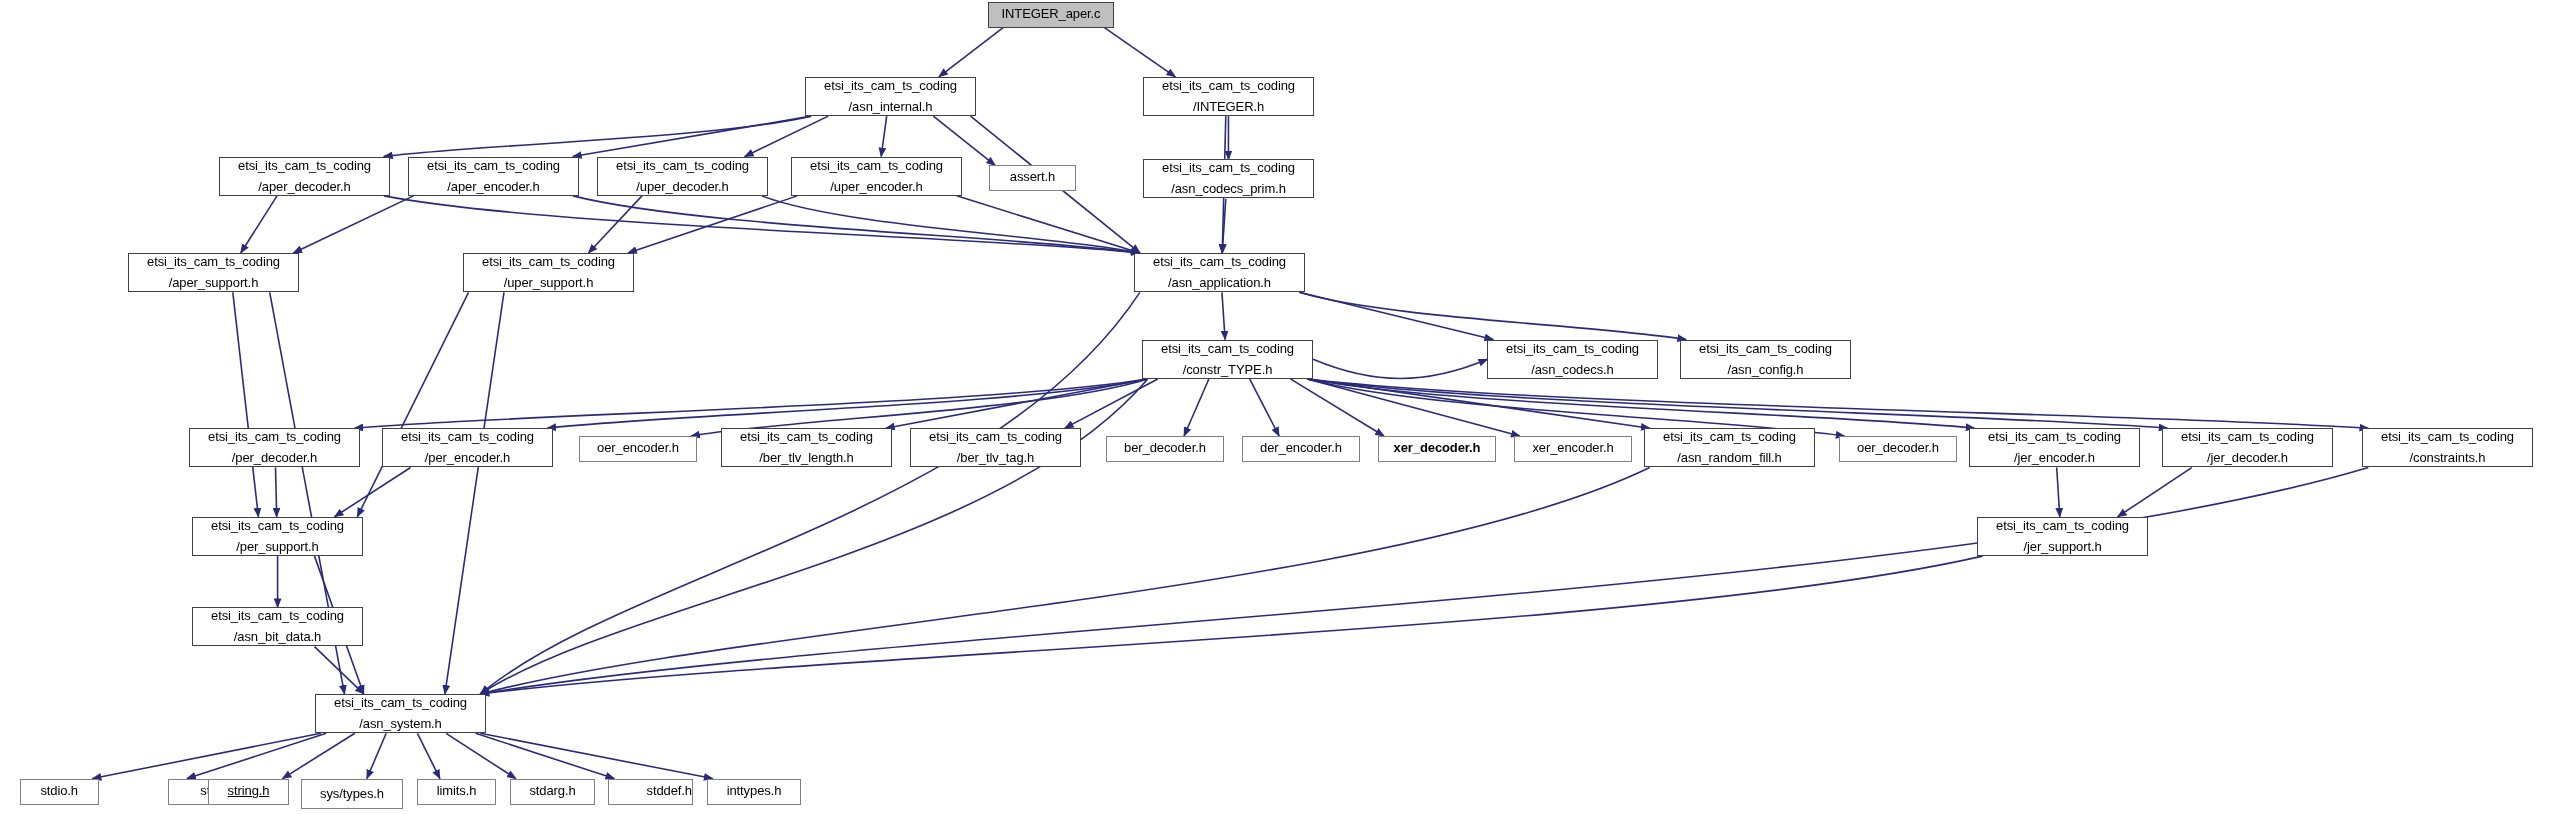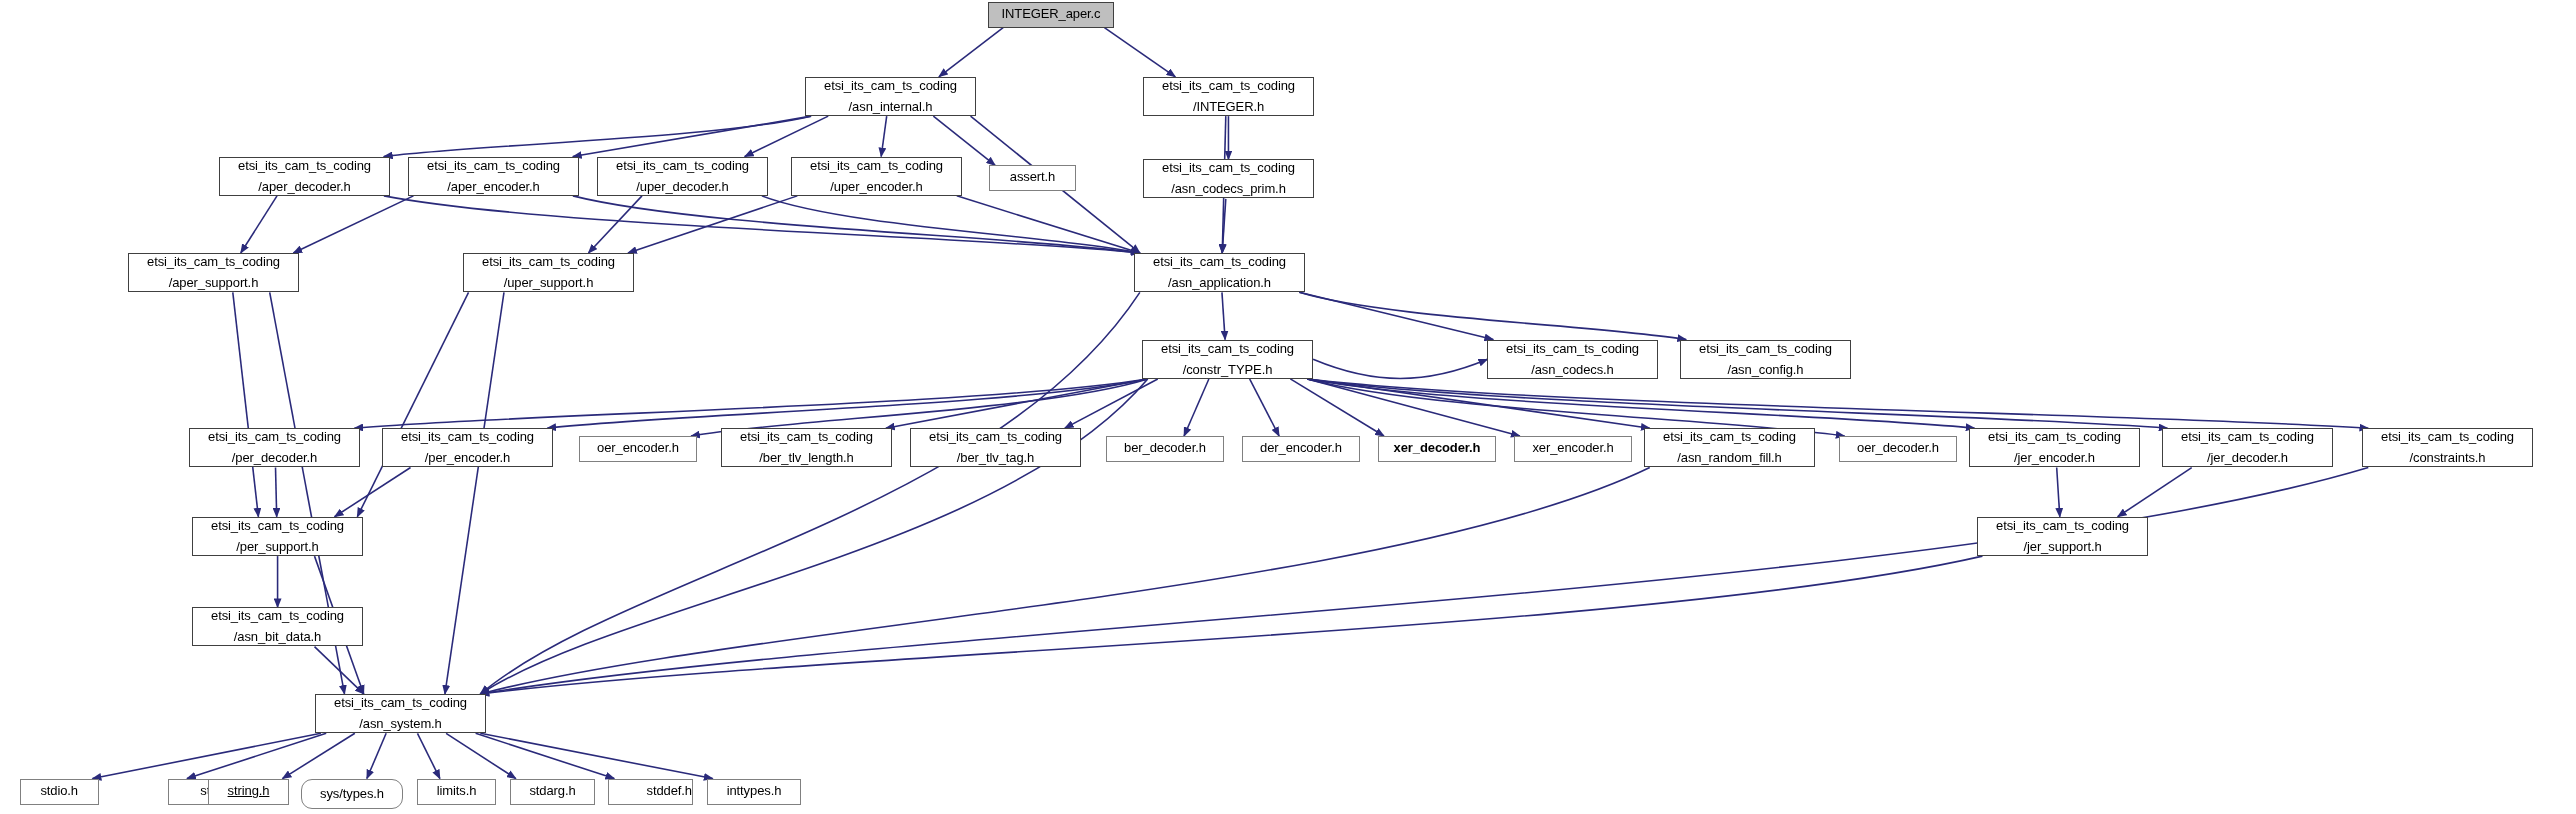--- a/index.html
+++ b/index.html
@@ -144,20 +144,20 @@
       <div class="node internal" style="left: 1969px; top: 428px; width: 171px; height: 39px;"><span class="l1">etsi_its_cam_ts_coding</span><span class="l2">/jer_encoder.h</span></div>
       <div class="node internal" style="left: 2162px; top: 428px; width: 171px; height: 39px;"><span class="l1">etsi_its_cam_ts_coding</span><span class="l2">/jer_decoder.h</span></div>
       <div class="node internal" style="left: 2362px; top: 428px; width: 171px; height: 39px;"><span class="l1">etsi_its_cam_ts_coding</span><span class="l2">/constraints.h</span></div>
       <div class="node internal" style="left: 192px; top: 517px; width: 171px; height: 39px;"><span class="l1">etsi_its_cam_ts_coding</span><span class="l2">/per_support.h</span></div>
       <div class="node internal" style="left: 1977px; top: 517px; width: 171px; height: 39px;"><span class="l1">etsi_its_cam_ts_coding</span><span class="l2">/jer_support.h</span></div>
       <div class="node internal" style="left: 192px; top: 607px; width: 171px; height: 39px;"><span class="l1">etsi_its_cam_ts_coding</span><span class="l2">/asn_bit_data.h</span></div>
       <div class="node internal" style="left: 315px; top: 694px; width: 171px; height: 39px;"><span class="l1">etsi_its_cam_ts_coding</span><span class="l2">/asn_system.h</span></div>
       <div class="node external" style="left: 19.7px; top: 779px; width: 79px; height: 25.6px;"><span class="l1">stdio.h</span></div>
       <div class="node external" style="left: 124px; top: 779px; width: 105px; height: 25.6px; margin-left: 44px;"><span class="l1">stdlib.h</span></div>
       <div class="node external" style="left: 208px; top: 779px; width: 81px; height: 25.6px; text-decoration: underline;"><span class="l1">string.h</span></div>
-      <div class="node external" style="left: 301px; top: 779px; width: 102px; height: 30px; border-radius: 11px;"><span class="l1">sys/types.h</span></div>
+      <div class="node external" style="left: 301px; top: 779px; width: 102px; height: 30px;"><span class="l1">sys/types.h</span></div>
       <div class="node external" style="left: 417px; top: 779px; width: 79px; height: 25.6px;"><span class="l1">limits.h</span></div>
       <div class="node external" style="left: 510px; top: 779px; width: 85px; height: 25.6px;"><span class="l1">stdarg.h</span></div>
       <div class="node external" style="left: 608px; top: 779px; width: 85px; height: 25.6px; align-items: flex-end;"><span class="l1">stddef.h</span></div>
       <div class="node external" style="left: 707px; top: 779px; width: 94px; height: 25.6px;"><span class="l1">inttypes.h</span></div>
     </div>
 </div>
 
 
 </body></html>

